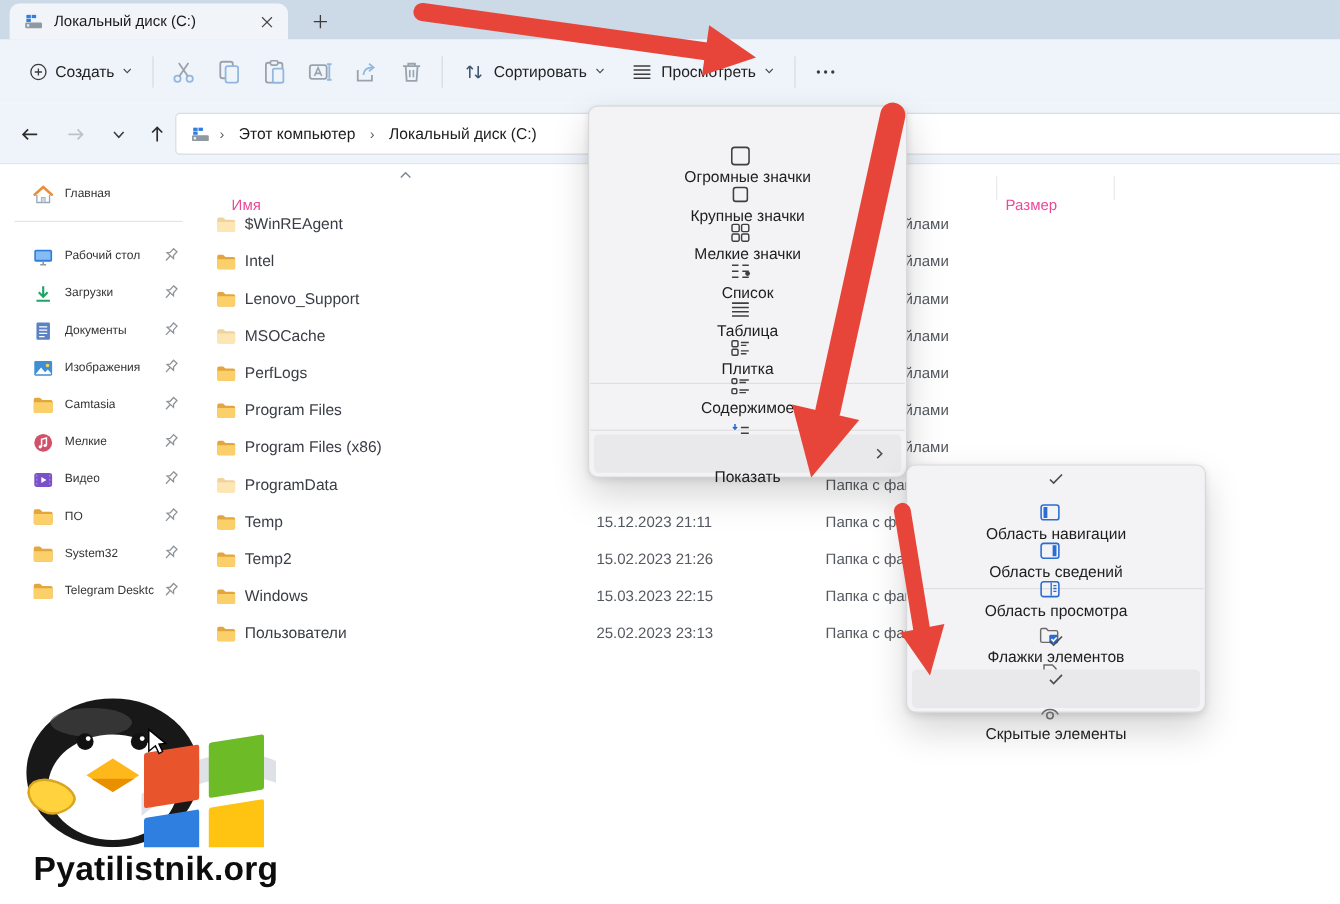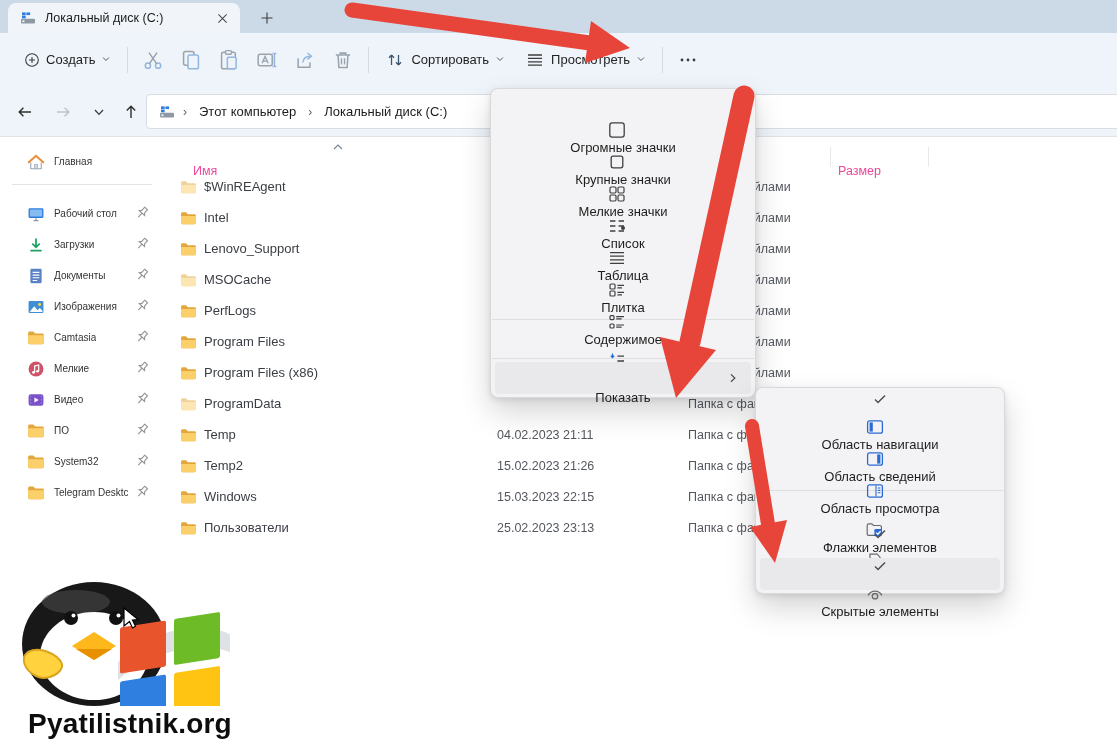--- a/index.html
+++ b/index.html
@@ -472,21 +472,21 @@
           <span class="fname">ProgramData</span>
           <span class="fdate"></span>
           <span class="ftype">Папка с файлами</span>
         </div>
         <div class="frow">
           <span class="ficon"><svg viewBox="0 0 16 16">
               <path d="M1 3.6c0-.8.6-1.4 1.4-1.4h3.2L7.4 3.9h6.2c.8 0 1.4.6 1.4 1.4v6.8c0 .8-.6 1.4-1.4 1.4H2.4c-.8 0-1.4-.6-1.4-1.4z" fill="#e3a63d"></path>
               <path d="M1 5.6h14v6.5c0 .8-.6 1.4-1.4 1.4H2.4c-.8 0-1.4-.6-1.4-1.4z" fill="#fbd06b"></path>
             </svg></span>
           <span class="fname">Temp</span>
-          <span class="fdate">04.02.2023 21:11</span>
+          <span class="fdate">15.12.2023 21:11</span>
           <span class="ftype">Папка с файлами</span>
         </div>
         <div class="frow">
           <span class="ficon"><svg viewBox="0 0 16 16">
               <path d="M1 3.6c0-.8.6-1.4 1.4-1.4h3.2L7.4 3.9h6.2c.8 0 1.4.6 1.4 1.4v6.8c0 .8-.6 1.4-1.4 1.4H2.4c-.8 0-1.4-.6-1.4-1.4z" fill="#e3a63d"></path>
               <path d="M1 5.6h14v6.5c0 .8-.6 1.4-1.4 1.4H2.4c-.8 0-1.4-.6-1.4-1.4z" fill="#fbd06b"></path>
             </svg></span>
           <span class="fname">Temp2</span>
           <span class="fdate">15.02.2023 21:26</span>
           <span class="ftype">Папка с файлами</span>

